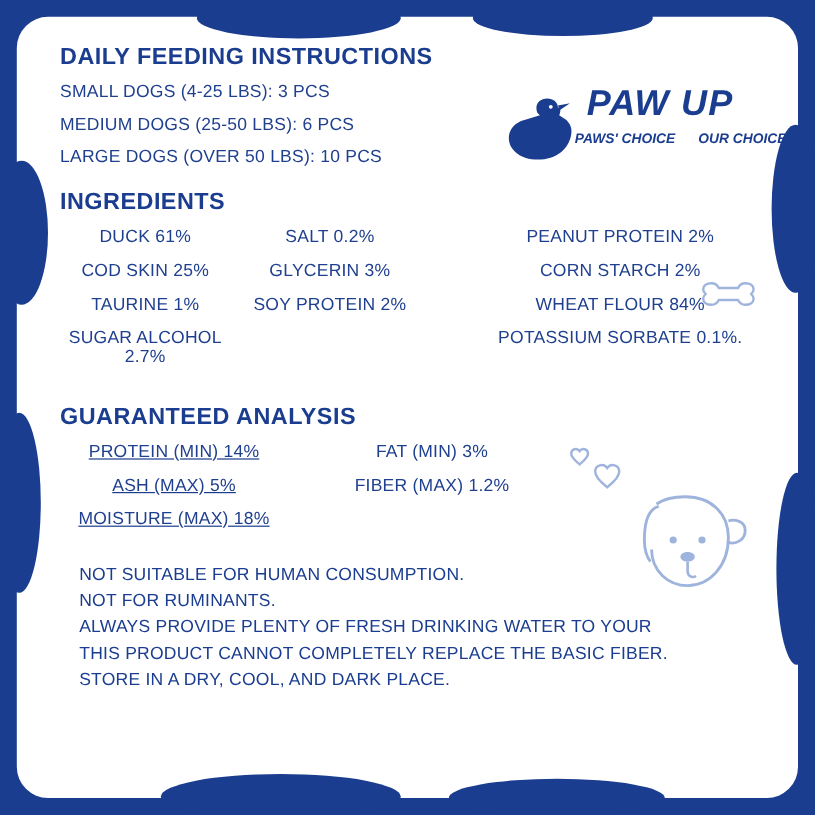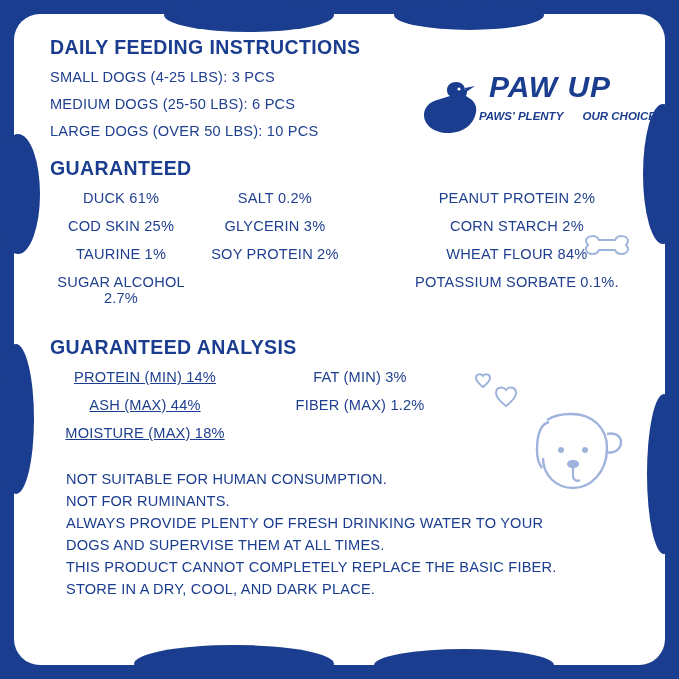--- a/index.html
+++ b/index.html
@@ -121,21 +121,21 @@
   <div class="edge" style="left:360px; bottom:-16px; width:180px; height:32px;"></div>
 
   <div class="logo">
     <svg class="duck" width="66" height="62" viewBox="0 0 66 62">
       <path d="M44 10c0-5-4-8-9-8s-9 3-9 8c0 3 1 5 3 6L16 20C8 22 3 28 3 35c0 10 10 18 24 18 16 0 26-9 28-21 1-5-1-9-4-12l-6-4c1-2 1-4 1-6z" fill="#1b3d8f"></path>
       <path d="M44 8l10-2-9 6z" fill="#1b3d8f"></path>
       <circle cx="38" cy="9" r="1.6" fill="#ffffff"></circle>
     </svg>
     <div class="logo-word">PAW UP</div>
     <div class="logo-sub">
-      <span>PAWS' PLENTY</span>
+      <span>PAWS' CHOICE</span>
       <span>OUR CHOICE</span>
     </div>
   </div>
 
   <svg class="bone" width="48" height="28" viewBox="0 0 48 28">
     <path d="M10 6c-4 0-7 2-7 5 0 2 1 3 2 4-1 1-2 2-2 4 0 3 3 5 7 5 3 0 5-2 6-4h16c1 2 3 4 6 4 4 0 7-2 7-5 0-2-1-3-2-4 1-1 2-2 2-4 0-3-3-5-7-5-3 0-5 2-6 4H16c-1-2-3-4-6-4z" fill="none" stroke="#9fb4dd" stroke-width="2"></path>
   </svg>
 
   <svg class="hearts" width="54" height="46" viewBox="0 0 54 46">
     <path d="M12 6c-2-3-7-2-7 2 0 4 6 8 7 9 1-1 7-5 7-9 0-4-5-5-7-2z" fill="none" stroke="#9fb4dd" stroke-width="2"></path>
@@ -155,21 +155,21 @@
   <div class="content">
 
     <section class="blk">
       <h1 class="section">DAILY FEEDING INSTRUCTIONS</h1>
       <p class="line">SMALL DOGS (4-25 LBS): 3 PCS</p>
       <p class="line">MEDIUM DOGS (25-50 LBS): 6 PCS</p>
       <p class="line">LARGE DOGS (OVER 50 LBS): 10 PCS</p>
     </section>
 
     <section class="blk">
-      <h1 class="section">GUARANTEED</h1>
+      <h1 class="section">INGREDIENTS</h1>
       <div class="cols">
         <div class="col ing-c1">
           <p class="line">DUCK 61%</p>
           <p class="line">COD SKIN 25%</p>
           <p class="line">TAURINE 1%</p>
           <p class="line">SUGAR ALCOHOL 2.7%</p>
         </div>
         <div class="col ing-c2">
           <p class="line">SALT 0.2%</p>
           <p class="line">GLYCERIN 3%</p>
@@ -182,33 +182,32 @@
           <p class="line">POTASSIUM SORBATE 0.1%.</p>
         </div>
       </div>
     </section>
 
     <section class="blk">
       <h1 class="section">GUARANTEED ANALYSIS</h1>
       <div class="cols">
         <div class="col ga-c1">
           <p class="line">PROTEIN (MIN) 14%</p>
-          <p class="line">ASH (MAX) 44%</p>
+          <p class="line">ASH (MAX) 5%</p>
           <p class="line">MOISTURE (MAX) 18%</p>
         </div>
         <div class="col ga-c2">
           <p class="line">FAT (MIN) 3%</p>
           <p class="line">FIBER (MAX) 1.2%</p>
         </div>
       </div>
     </section>
 
     <section>
       <p class="notice-line">NOT SUITABLE FOR HUMAN CONSUMPTION.</p>
       <p class="notice-line">NOT FOR RUMINANTS.</p>
       <p class="notice-line">ALWAYS PROVIDE PLENTY OF FRESH DRINKING WATER TO YOUR</p>
-      <p class="notice-line">DOGS AND SUPERVISE THEM AT ALL TIMES.</p>
       <p class="notice-line">THIS PRODUCT CANNOT COMPLETELY REPLACE THE BASIC FIBER.</p>
       <p class="notice-line">STORE IN A DRY, COOL, AND DARK PLACE.</p>
     </section>
 
   </div>
 </div>
 
 </body></html>

